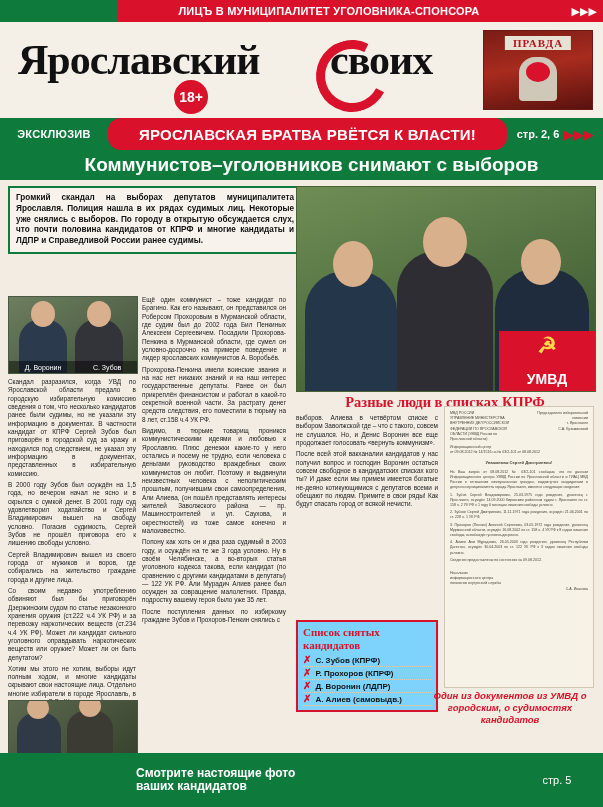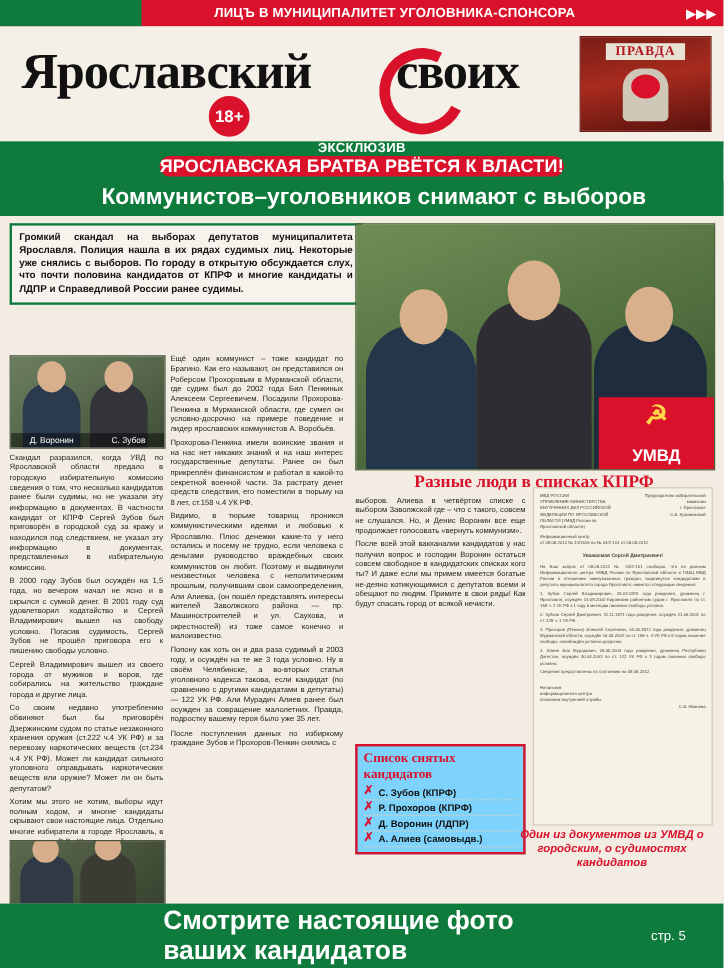--- a/index.html
+++ b/index.html
@@ -66,21 +66,21 @@
   .age{
     position:absolute;left:172px;top:78px;width:34px;height:34px;border-radius:50%;
     background:#d9112a;color:#fff;font-weight:bold;font-size:14px;
     display:flex;align-items:center;justify-content:center;z-index:4;
     border:2px solid #f4efe7;
   }
 
   
   .excl{
     position:absolute;left:0;top:118px;width:603px;height:32px;
-    background:#0e7a3c;display:flex;align-items:center;flex-direction:column;
+    background:#0e7a3c;display:flex;align-items:center;
   }
   .excl .tag{
     width:108px;text-align:center;color:#fff;font-weight:bold;font-size:11px;
     text-transform:uppercase;letter-spacing:.3px;
   }
   .excl .bigred{
     flex:1;height:32px;background:#d9112a;color:#fff;display:flex;align-items:center;
     justify-content:center;font-weight:bold;font-size:15px;letter-spacing:.2px;
     white-space:nowrap;
     border-radius:13px;
@@ -199,21 +199,21 @@
   .photo-bl .b2{position:absolute;left:58px;bottom:0;width:46px;height:42px;background:#3b3b33;border-radius:18px 18px 0 0;}
   .photo-bl .bh1{position:absolute;left:18px;bottom:34px;width:22px;height:22px;border-radius:50%;background:#d6ae8c;}
   .photo-bl .bh2{position:absolute;left:70px;bottom:36px;width:22px;height:22px;border-radius:50%;background:#d6ae8c;}
 
   
   .footer{
     position:absolute;left:0;bottom:0;width:603px;height:54px;background:#0e7a3c;
     display:flex;align-items:center;
   }
   .footer .ftxt{
-    flex:1;padding-left:136px;color:#fff;font-weight:bold;font-size:22px;line-height:1.12;
+    flex:1;padding-left:136px;color:#fff;font-weight:bold;font-size:12px;line-height:1.12;
   }
   .footer .fpg{
     width:92px;color:#fff;font-weight:normal;font-size:11px;text-align:center;
   }
 </style>
 </head>
 <body>
 
 <div class="page">
 

